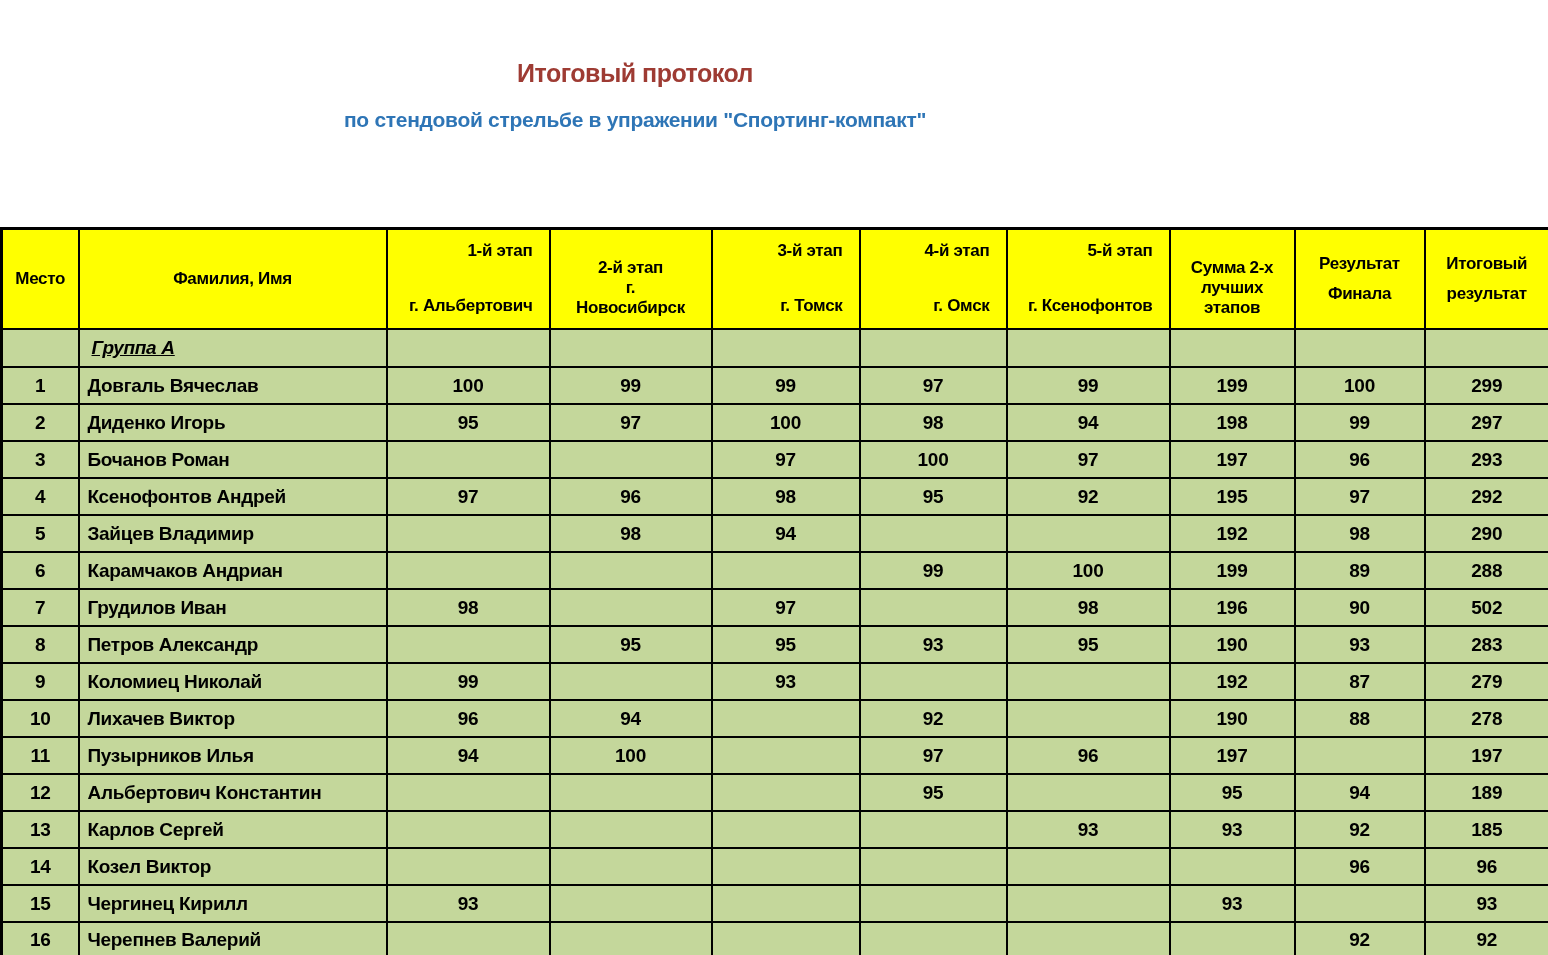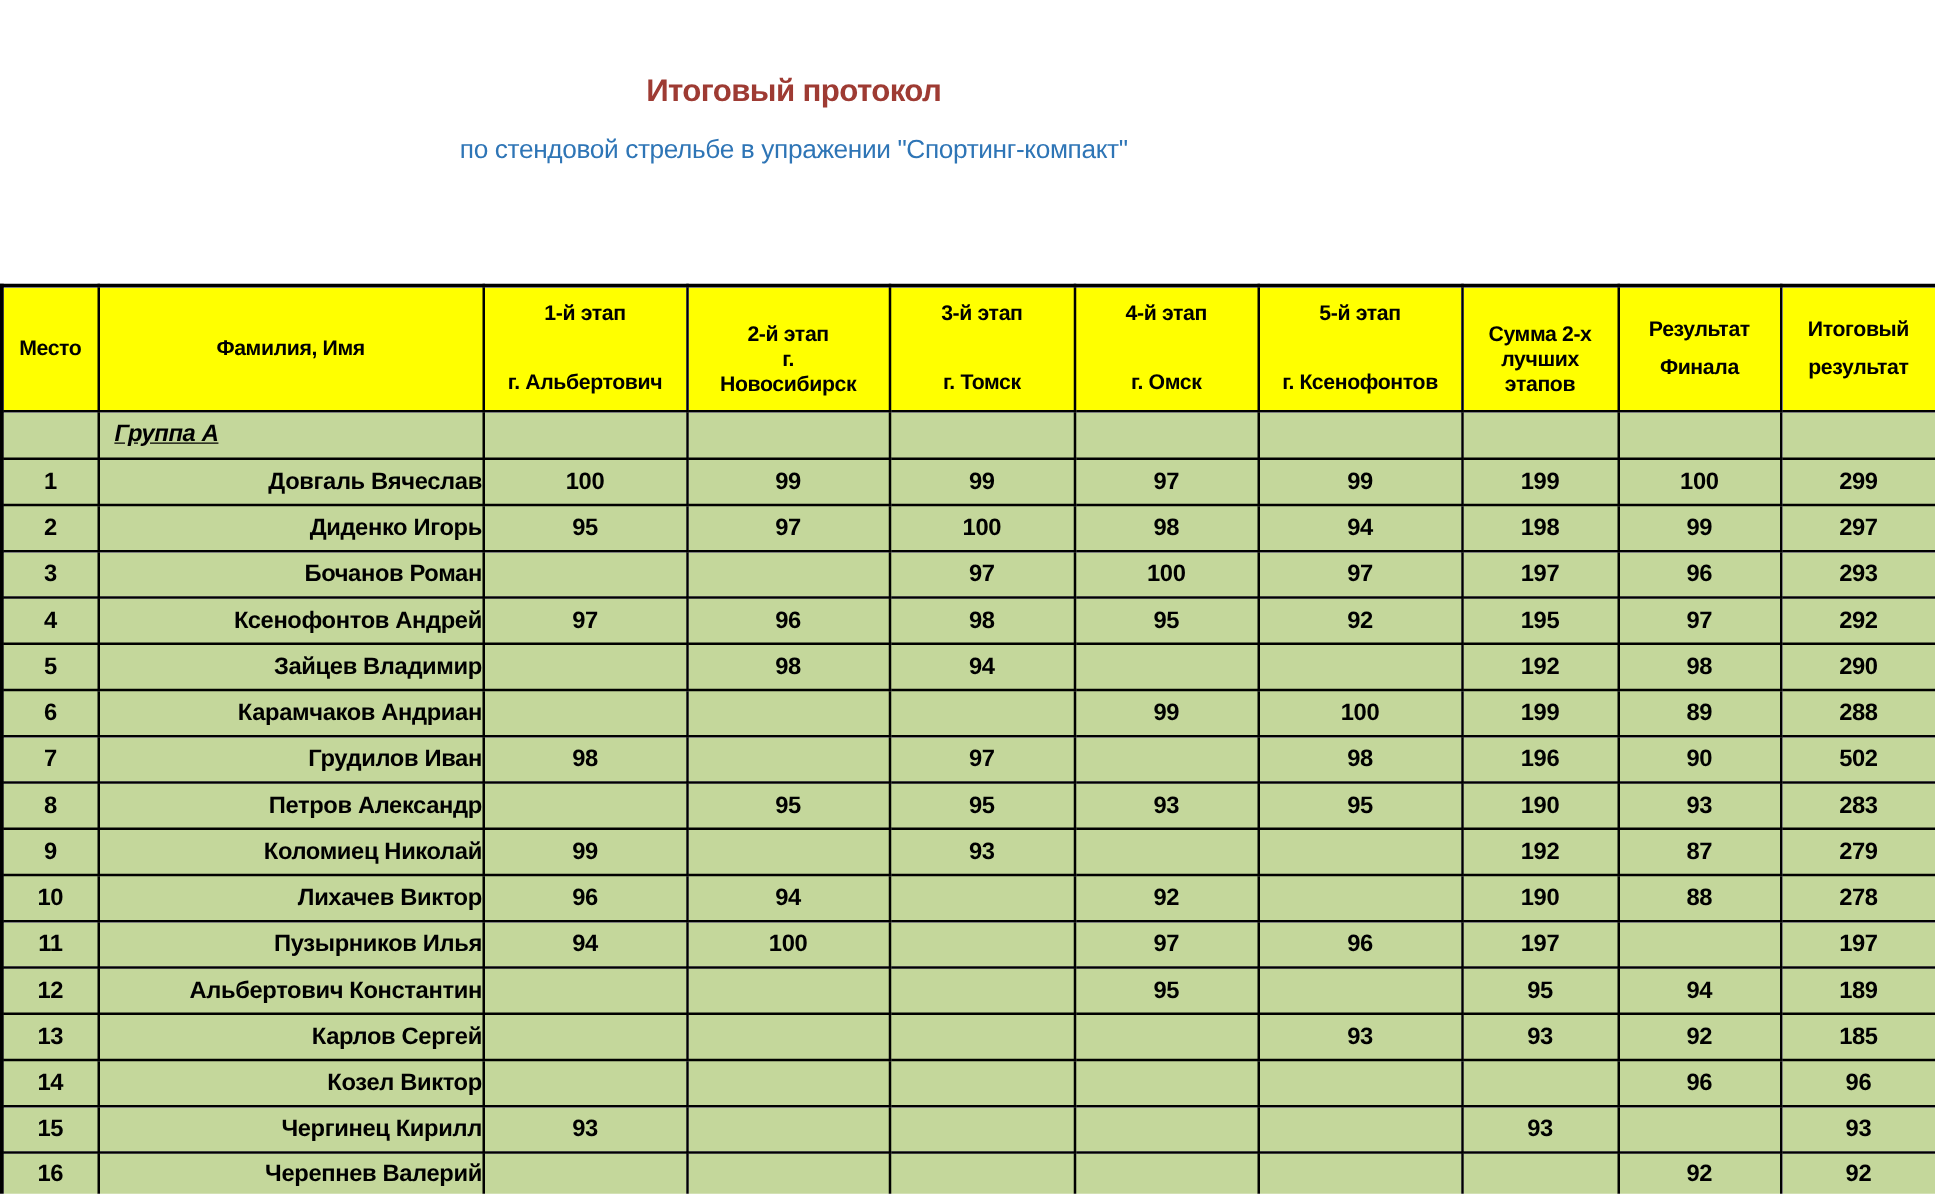--- a/index.html
+++ b/index.html
@@ -19,49 +19,49 @@
   
   .title-block{
     width:1270px;height:227px;text-align:center;
     padding-top:44px;
   }
   .title-line{
     font-size:25px;font-weight:bold;color:var(--title-color);
     line-height:58px;letter-spacing:-0.5px;
   }
   .subtitle{
-    font-size:21px;font-weight:normal;color:var(--subtitle-color);
+    font-size:21px;font-weight:bold;color:var(--subtitle-color);
     margin-top:6px;letter-spacing:-0.3px;
   }
   
   table{
     width:1548px;border-collapse:collapse;table-layout:fixed;
     border:3px solid var(--grid);
   }
   th,td{
     border:2px solid var(--grid);
     overflow:hidden;white-space:nowrap;
     letter-spacing:-0.3px;
   }
   thead th{
     background:var(--header-bg);
     height:98px;font-size:17px;font-weight:bold;
     vertical-align:middle;padding:0;
   }
   .hcell{display:flex;flex-direction:column;height:98px;align-items:center;}
-  .hcell.spread{justify-content:space-between;padding:11px 16px 12px;}
+  .hcell.spread{justify-content:space-between;padding:11px 16px 12px;align-items:flex-end;}
   .hcell.fill{justify-content:flex-end;padding:9px 0 10px;}
   .hcell.center{justify-content:center;line-height:30px;}
   tbody td{
     background:var(--body-bg);
     height:37px;font-size:19px;font-weight:bold;
     text-align:center;vertical-align:middle;
   }
   tbody tr.group-row td{height:38px;}
-  td.name-cell{text-align:right;padding-left:8px;margin-left:20px;}
+  td.name-cell{text-align:left;padding-left:8px;margin-left:20px;}
   td.group-cell{
     text-align:left;padding-left:12px;
     font-style:italic;text-decoration:underline;
   }
 </style>
 </head>
 <body>
 
 <div class="title-block">
   <div class="title-line">Итоговый протокол</div>

